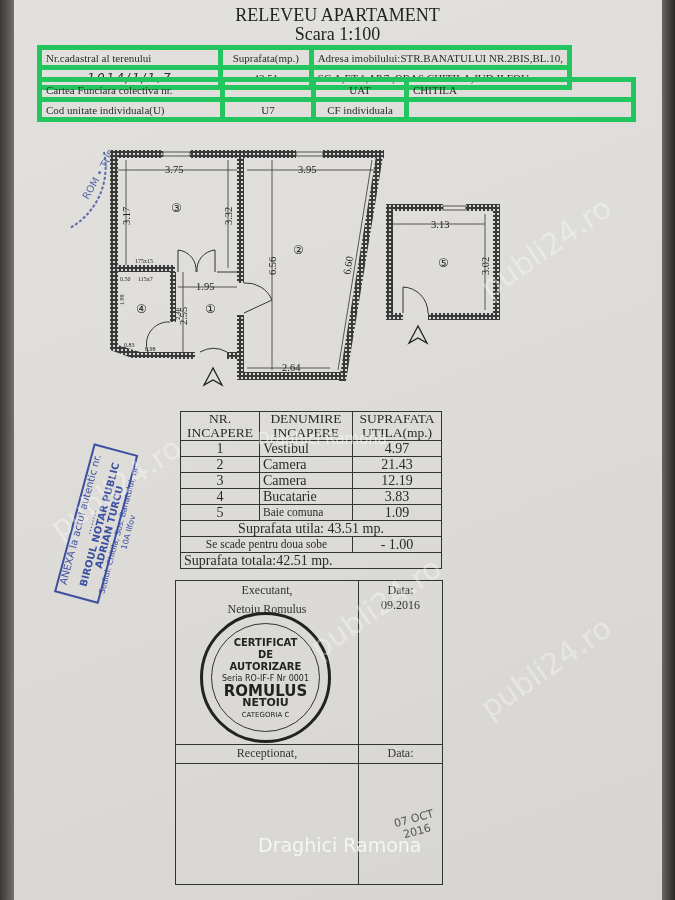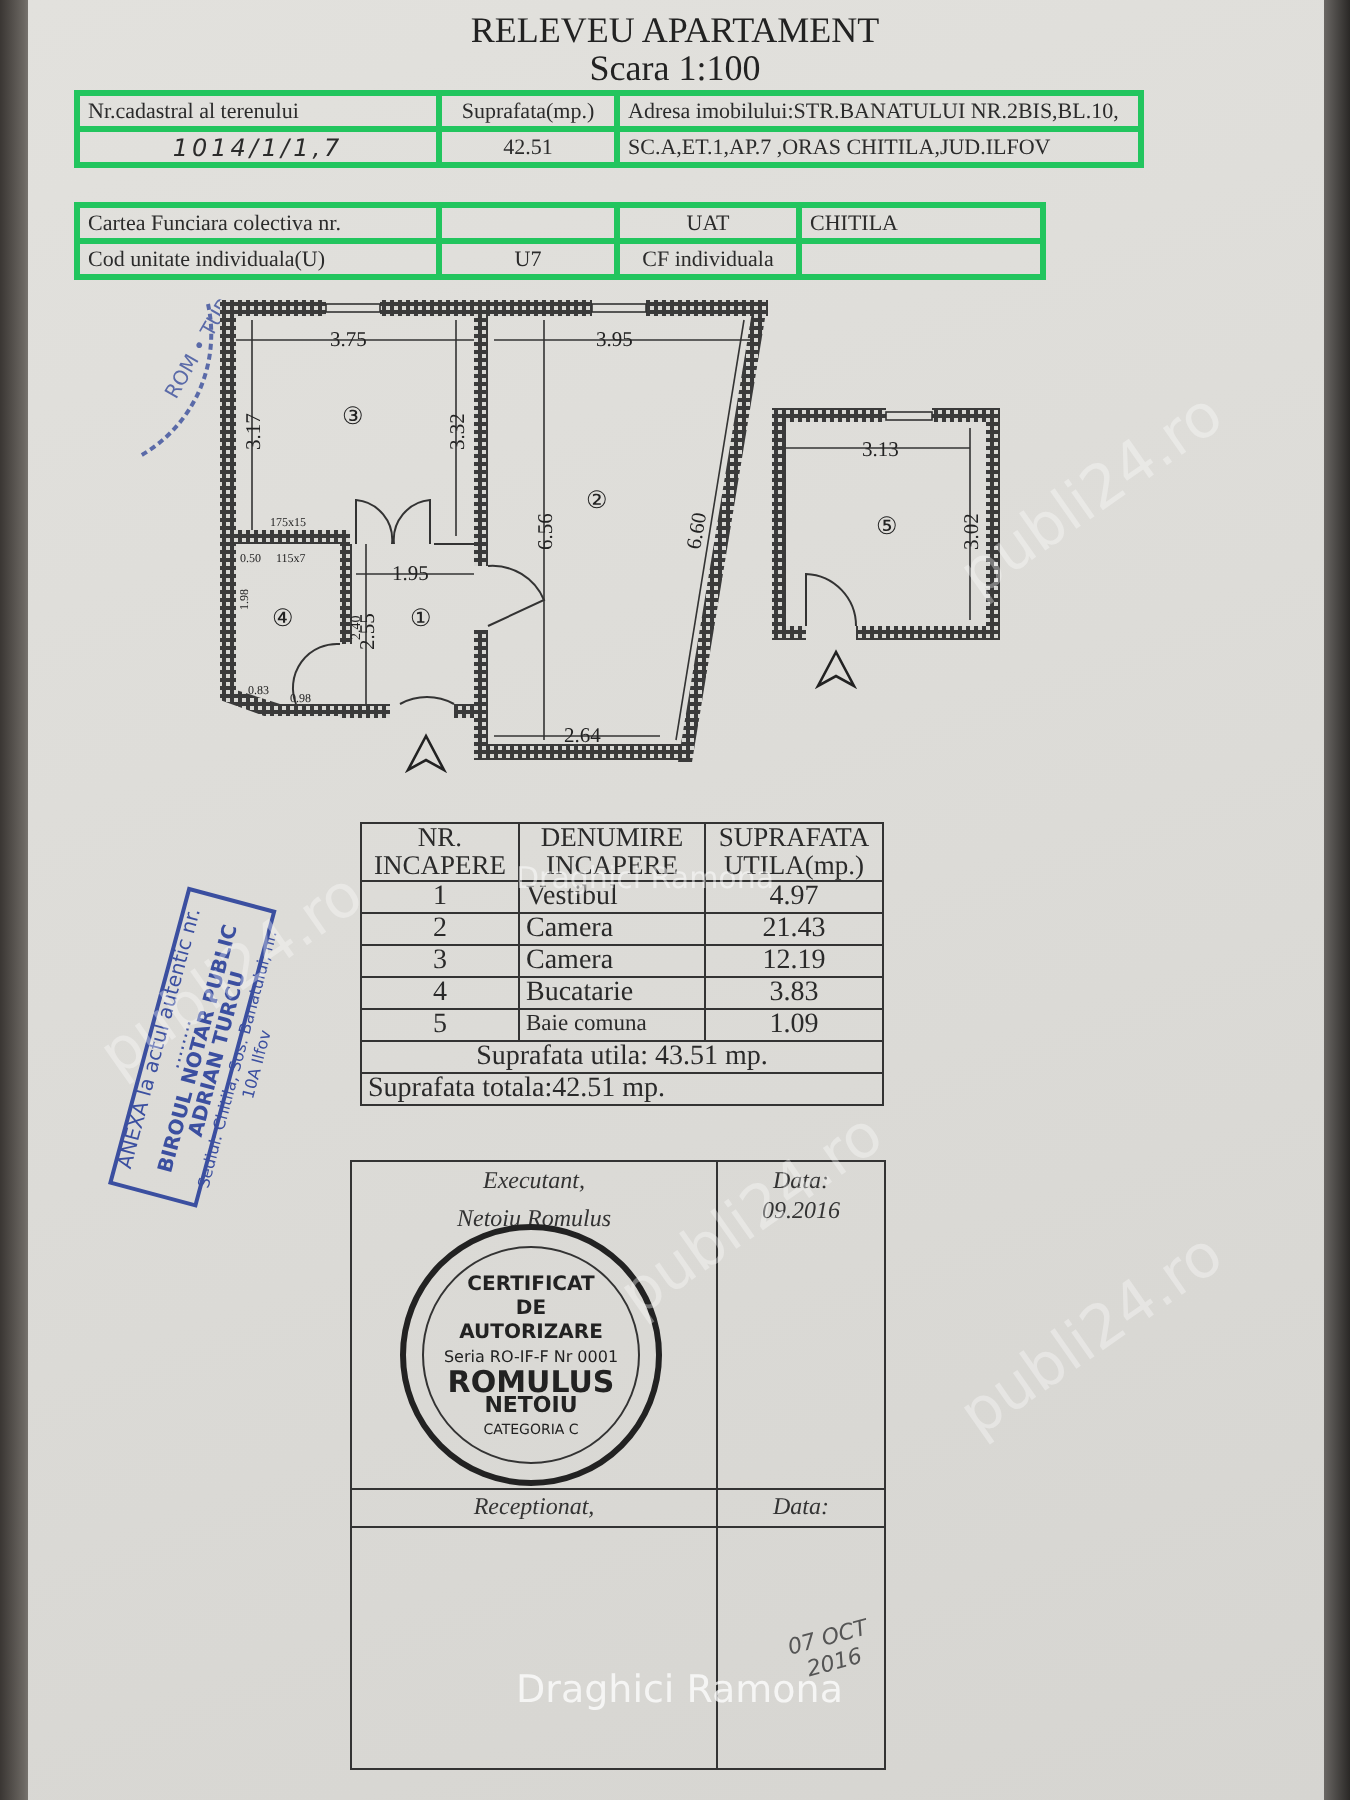--- a/index.html
+++ b/index.html
@@ -4,29 +4,29 @@
 <style>
   html, body { margin:0; padding:0; }
   body { width:675px; height:900px; position:relative; overflow:hidden;
     background: linear-gradient(90deg,#3a3633 0px,#6b6762 12px,#c9c8c4 28px,#d9d8d4 60px,#dcdbd7 400px,#d4d3cf 640px,#bdbcb8 652px,#6a6764 662px,#2a2826 675px);
     font-family:"Liberation Serif", serif; color:#222; }
   .paper { position:absolute; left:14px; top:0; width:648px; height:900px;
     background: linear-gradient(160deg,#e2e1dd 0%,#dddcd8 45%,#d6d5d1 100%); }
   .abs { position:absolute; }
   .title { left:0; width:675px; text-align:center; font-size:18px; }
   table.grid { border-collapse:collapse; position:absolute; font-size:11px; }
-  table.grid td { border:3px solid #22c55e; padding:0 4px; height:15px; white-space:nowrap; color:#2b2b2b;margin-top:38px; }
+  table.grid td { border:5px solid #22c55e; padding:0 4px; height:15px; white-space:nowrap; color:#2b2b2b;margin-top:38px; }
   .c { text-align:center; }
   .hw { font-family:"DejaVu Sans", sans-serif; font-size:12px; color:#444; letter-spacing:2px; font-style:italic; }
   .rt { position:absolute; left:180px; top:411px; width:262px; border-collapse:collapse; font-size:14px; }
   .rt td { border:1px solid #333; padding:0 3px; line-height:15px; color:#2a2a2a; }
   .rt .hd td { text-align:center; line-height:14px; font-size:13.5px; }
   .small { font-size:11.5px; }
   .sig { position:absolute; left:175px; top:580px; width:268px; border-collapse:collapse; font-size:12px; }
-  .sig td { border:1px solid #333; vertical-align:top; text-align:center; color:#333;font-style:italic; }
+  .sig td { border:1px solid #333; vertical-align:top; text-align:center; color:#333; }
   .stamp { position:absolute; left:200px; top:612px; width:125px; height:125px; border:3px solid #222; border-radius:50%; font-family:"DejaVu Sans", sans-serif; text-align:center; color:#222; }
   .stamp .in { position:absolute; left:8px; top:8px; right:8px; bottom:8px; border:1px solid #333; border-radius:50%; }
   .stamp div.t { font-size:10px; line-height:12px; font-weight:bold; }
   .notary { position:absolute; left:52px; top:440px; width:150px; height:42px; border:2px solid #3b4fa0; color:#3b4fa0;
     transform: rotate(-75deg); transform-origin:0 0; font-family:"DejaVu Sans", sans-serif; font-size:10px; line-height:10px; text-align:center; }
   .wm { position:absolute; color:rgba(255,255,255,0.35); font-family:"DejaVu Sans", sans-serif; font-size:30px; transform:rotate(-35deg); white-space:nowrap; pointer-events:none; }
   .wm2 { position:absolute; color:rgba(255,255,255,0.75); font-family:"DejaVu Sans", sans-serif; font-size:19px; pointer-events:none; }
 </style>
 </head>
 <body>
@@ -44,21 +44,21 @@
     <td>Adresa imobilului:STR.BANATULUI NR.2BIS,BL.10,</td>
   </tr>
   <tr>
     <td class="c hw">1014/1/1,7</td>
     <td class="c">42.51</td>
     <td>SC.A,ET.1,AP.7 ,ORAS CHITILA,JUD.ILFOV</td>
   </tr>
 </tbody>
   </table>
 
-<table class="grid" style="left:37px; top:101px; width:486px;">
+<table class="grid" style="left:37px; top:77px; width:599px;">
   <tbody>
       <tr>
     <td style="width:170px;">Cartea Funciara colectiva nr.</td>
     <td style="width:78px;"></td>
     <td style="width:80px;" class="c">UAT</td>
     <td>CHITILA</td>
   </tr>
   <tr>
     <td>Cod unitate individuala(U)</td>
     <td class="c">U7</td>
@@ -201,20 +201,24 @@
   </tr>
   <tr>
     <td class="c">5</td>
     <td class="small">Baie comuna</td>
     <td class="c">1.09</td>
   </tr>
   <tr>
     <td colspan="3" class="c">Suprafata utila: 43.51 mp.</td>
   </tr>
   <tr>
+    <td colspan="2" class="c small">Se scade pentru doua sobe</td>
+    <td class="c">- 1.00</td>
+  </tr>
+  <tr>
     <td colspan="3">Suprafata totala:42.51 mp.</td>
   </tr>
 </tbody>
   </table>
 
 <table class="sig">
   <tbody>
       <tr>
     <td style="width:180px; height:160px; padding-top:2px;">
       <div>Executant,</div>

